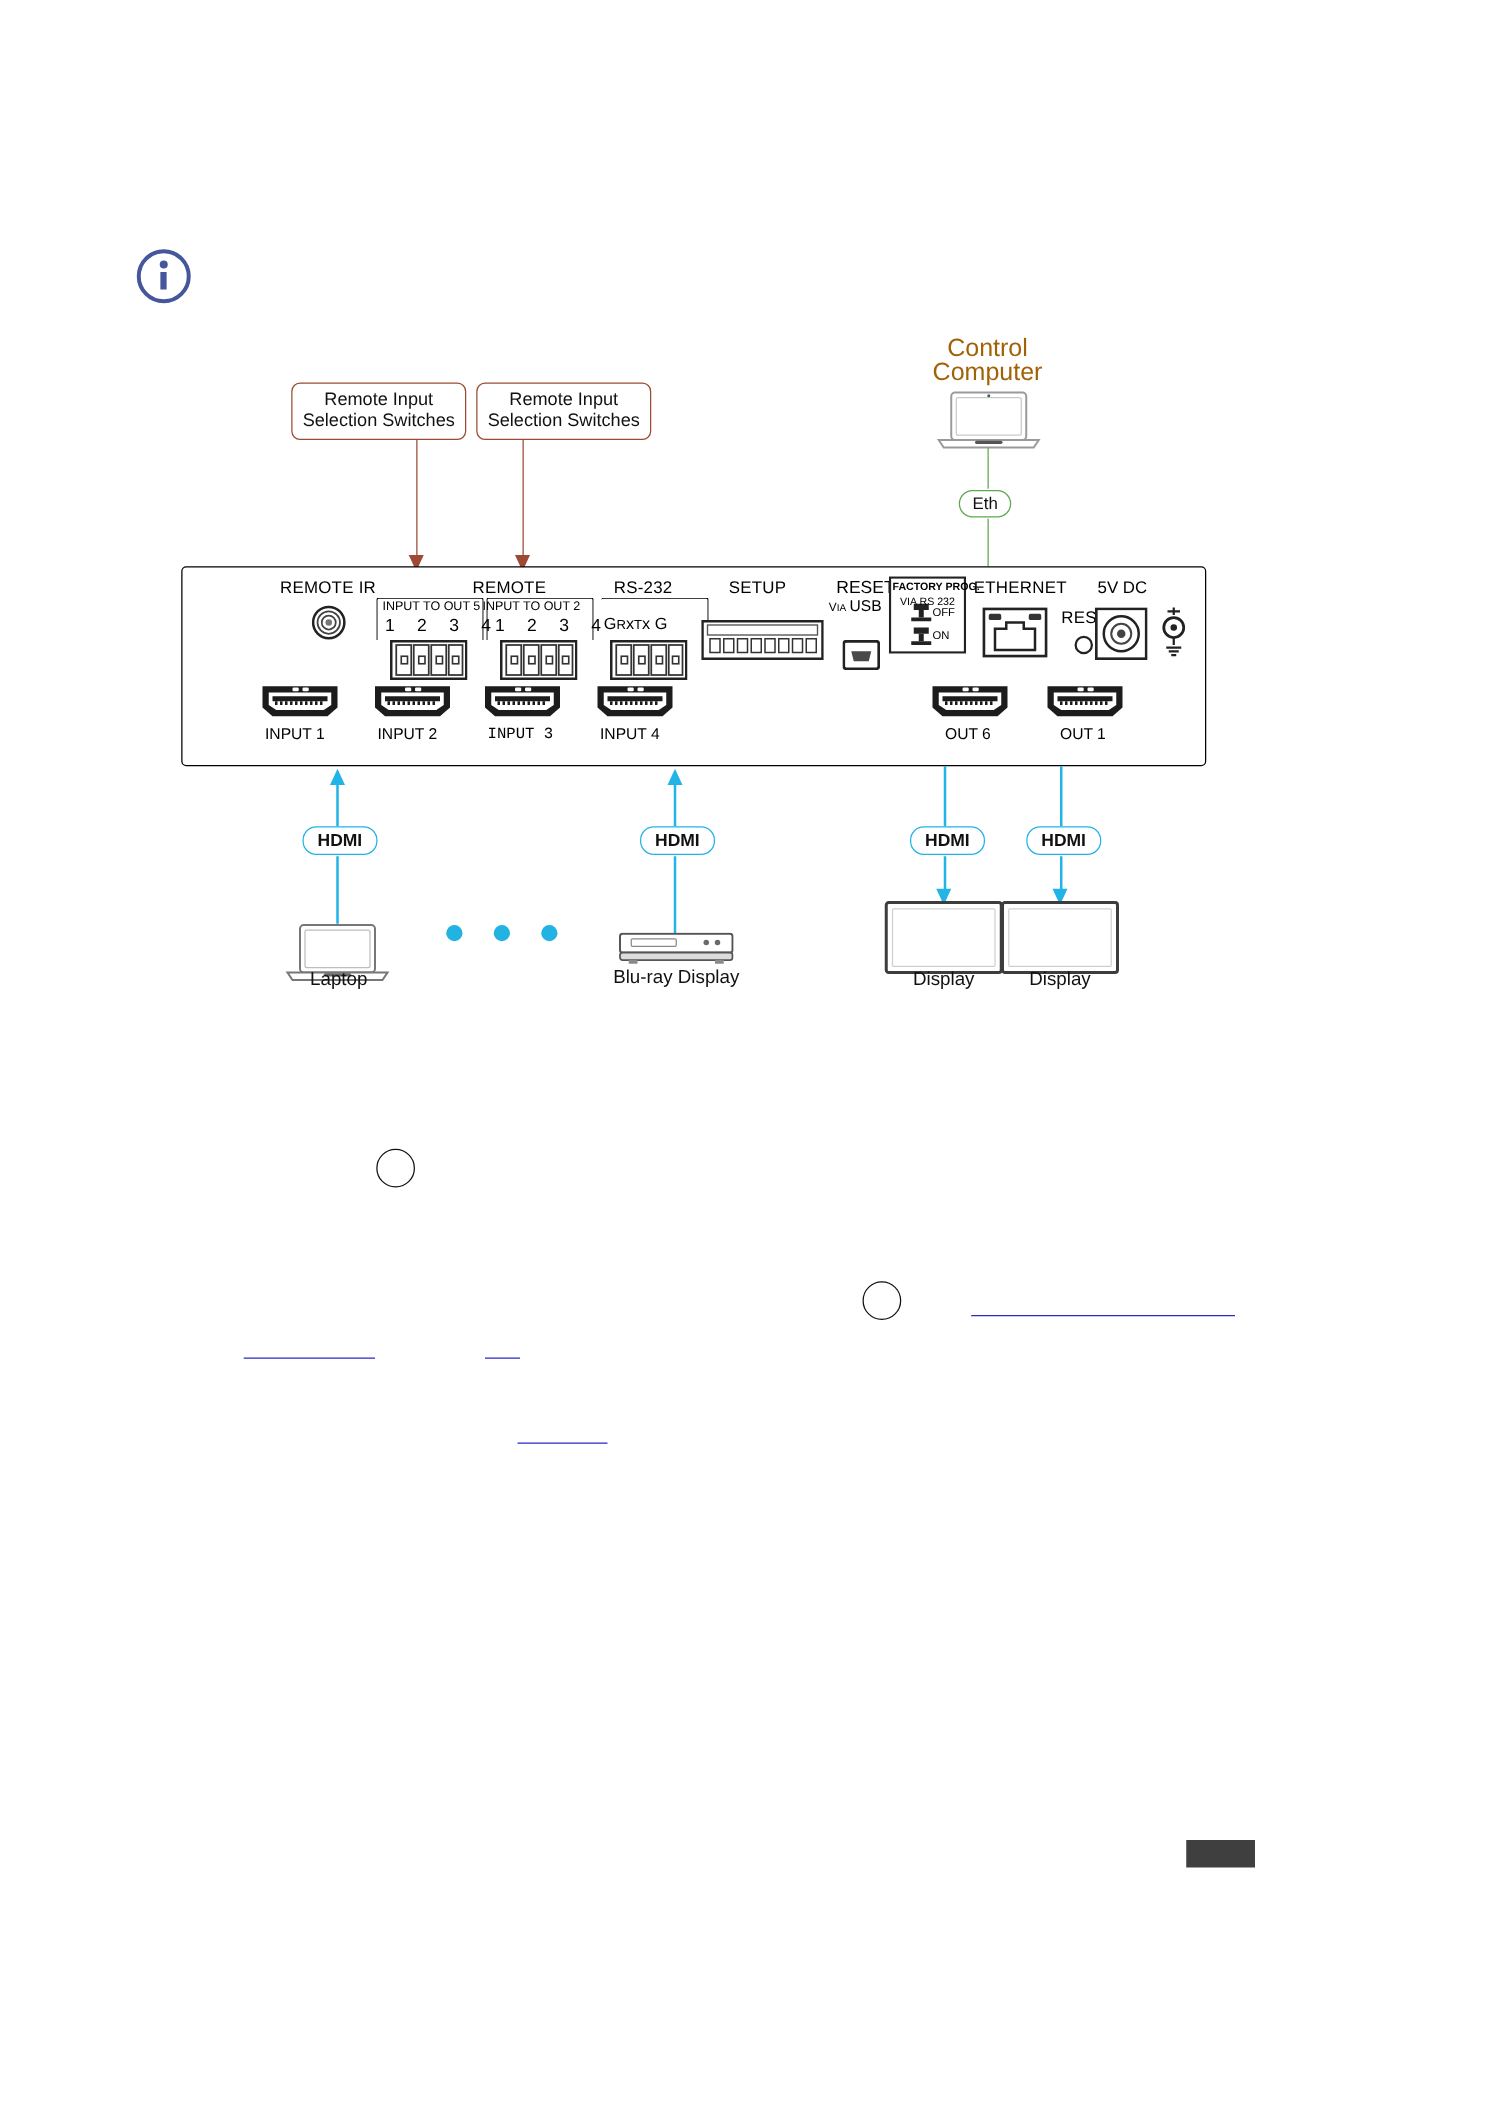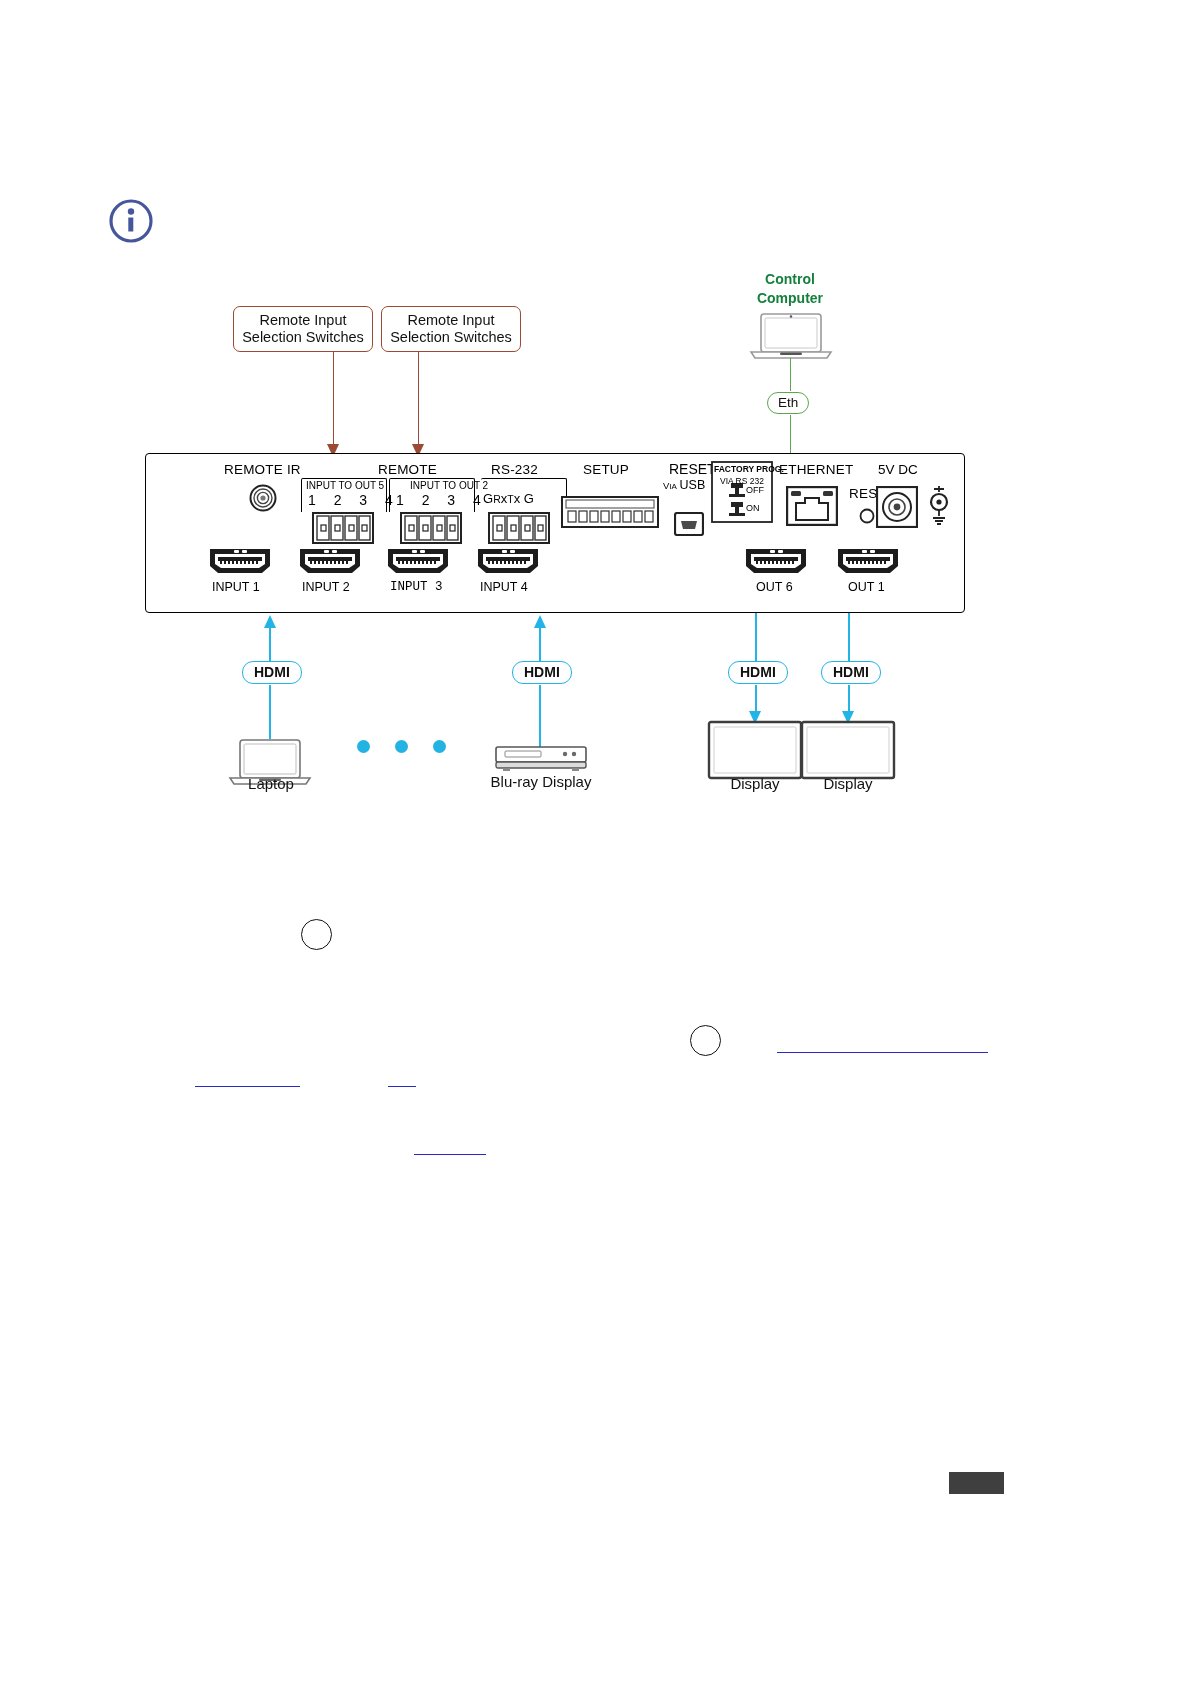--- a/index.html
+++ b/index.html
@@ -161,25 +161,24 @@
   
   .dev-label {
     position: absolute;
     font-size: 15px;
     color: #111;
     text-align: center;
     white-space: nowrap;
   }
   .ctrl-label {
     position: absolute;
-    font-size: 14px;
-    color: #15803d;
+    font-size: 20px;
+    color: #a16207;
     text-align: center;
     line-height: 19px;
-    font-weight: bold;
   }
   .dots { position: absolute; }
   .dot {
     position: absolute;
     width: 13px; height: 13px;
     border-radius: 50%;
     background: #23b3e3;
   }
 
   
@@ -276,21 +275,21 @@
         <g fill="none" stroke="#333" stroke-width="1.3">
           <rect x="9" y="13" width="5" height="6"></rect>
           <rect x="23" y="13" width="5" height="6"></rect>
           <rect x="37" y="13" width="5" height="6"></rect>
           <rect x="50" y="13" width="5" height="6"></rect>
         </g>
       </svg>
     </div>
 
     <div class="bracket" style="left:243px; top:24px; width:86px; height:34px;"></div>
-    <div class="panel-label" style="left:264px; top:26px; font-size:10px;">INPUT TO OUT 2</div>
+    <div class="panel-label" style="left:240px; top:26px; font-size:10px;">INPUT TO OUT 2</div>
     <div class="panel-label" style="left:250px; top:38px; font-size:14px; letter-spacing:7px;">1 2 3 4</div>
     <div class="term-block" style="left:254px; top:58px;">
       <svg viewBox="0 0 62 32" width="62" height="32">
         <rect x="1" y="1" width="60" height="30" fill="#fff" stroke="#222" stroke-width="2"></rect>
         <g fill="#fff" stroke="#333" stroke-width="1.4">
           <rect x="5" y="4" width="12" height="24"></rect>
           <rect x="19" y="4" width="12" height="24"></rect>
           <rect x="33" y="4" width="12" height="24"></rect>
           <rect x="47" y="4" width="11" height="24"></rect>
         </g>

